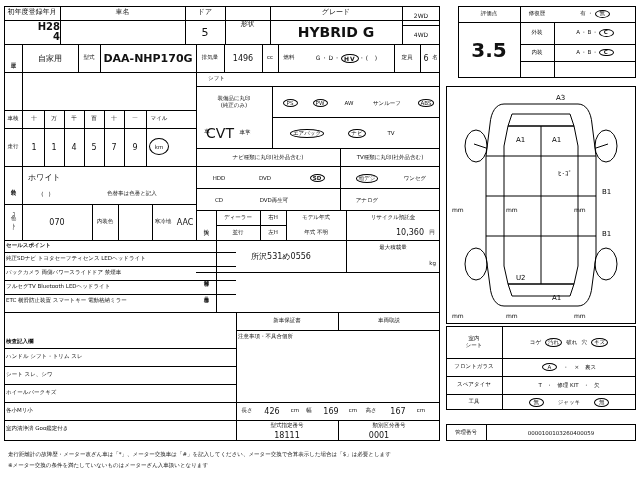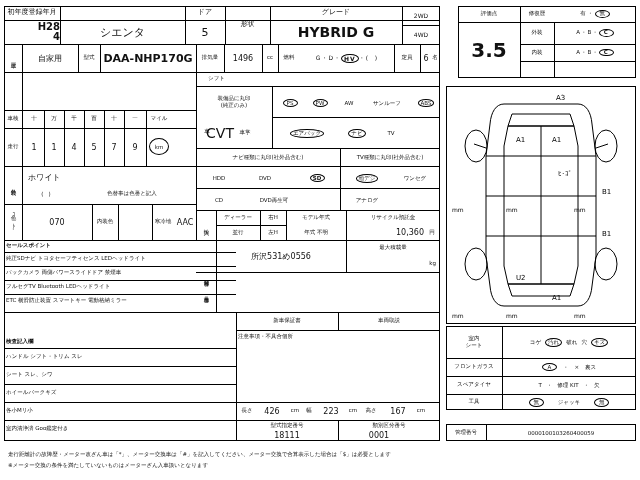--- a/index.html
+++ b/index.html
@@ -34,29 +34,29 @@
 
   <div class="vl" style="left:60px;top:6px;height:38px;"></div>
   <div class="vl" style="left:185px;top:6px;height:38px;"></div>
   <div class="vl" style="left:225px;top:6px;height:38px;"></div>
   <div class="vl" style="left:270px;top:6px;height:38px;"></div>
   <div class="vl" style="left:402px;top:6px;height:38px;"></div>
   <div class="hl" style="left:4px;top:20px;width:436px;"></div>
   <div class="hl" style="left:4px;top:44px;width:436px;"></div>
 
   <div class="lbl" style="left:4px;top:6px;width:56px;height:14px;">初年度登録年月</div>
+  <div class="lbl" style="left:60px;top:6px;width:125px;height:14px;">車名</div>
   <div class="lbl" style="left:185px;top:6px;width:40px;height:14px;">ドア</div>
   <div class="lbl" style="left:225px;top:6px;width:45px;height:14px;margin-top:12px;">形状</div>
   <div class="lbl" style="left:270px;top:6px;width:132px;height:14px;">グレード</div>
 
   <div class="val lg b hand" style="left:4px;top:20px;width:56px;height:24px;flex-direction:column;line-height:1;font-size:10px;align-items:flex-end;">
     <span>H28</span>
       <span>4</span>
   </div>
-  <div class="val lg hand" style="left:60px;top:20px;width:125px;height:24px;font-size:11px;">シエンタ</div>
   <div class="val lg hand" style="left:185px;top:20px;width:40px;height:24px;font-size:11px;">5</div>
   <div class="val lg hand" style="left:225px;top:20px;width:45px;height:24px;"></div>
   <div class="val xl b hand" style="left:270px;top:20px;width:132px;height:24px;">HYBRID G</div>
   <div class="val sm" style="left:402px;top:6px;width:38px;height:19px;">2WD</div>
   <div class="val sm" style="left:402px;top:25px;width:38px;height:19px;">4WD</div>
   <div class="hl" style="left:402px;top:25px;width:38px;"></div>
 
   <div class="hl" style="left:4px;top:72px;width:436px;"></div>
   <div class="vl" style="left:22px;top:44px;height:28px;"></div>
   <div class="vl" style="left:78px;top:44px;height:28px;"></div>
@@ -269,21 +269,21 @@
   <div class="lbl xs lblL" style="left:4px;top:402px;width:232px;height:18px;">各小Mリ小</div>
   <div class="lbl xs lblL" style="left:4px;top:420px;width:232px;height:18px;">室内清浄済 Goo鑑定付き</div>
 
   <div class="hl" style="left:236px;top:402px;width:204px;"></div>
   <div class="hl" style="left:236px;top:420px;width:204px;"></div>
   <div class="vl" style="left:338px;top:420px;height:21px;"></div>
   <div class="lbl xs" style="left:238px;top:402px;width:18px;height:18px;">長さ</div>
   <div class="val md hand" style="left:256px;top:402px;width:32px;height:18px;">426</div>
   <div class="lbl xs" style="left:288px;top:402px;width:14px;height:18px;">cm</div>
   <div class="lbl xs" style="left:302px;top:402px;width:14px;height:18px;">幅</div>
-  <div class="val md hand" style="left:316px;top:402px;width:30px;height:18px;">223</div>
+  <div class="val md hand" style="left:316px;top:402px;width:30px;height:18px;">169</div>
   <div class="lbl xs" style="left:346px;top:402px;width:14px;height:18px;">cm</div>
   <div class="lbl xs" style="left:360px;top:402px;width:22px;height:18px;">高さ</div>
   <div class="val md hand" style="left:382px;top:402px;width:32px;height:18px;">167</div>
   <div class="lbl xs" style="left:414px;top:402px;width:14px;height:18px;">cm</div>
   <div class="lbl xs" style="left:236px;top:420px;width:102px;height:11px;">型式指定番号</div>
   <div class="val md hand" style="left:236px;top:430px;width:102px;height:11px;">18111</div>
   <div class="lbl xs" style="left:338px;top:420px;width:102px;height:11px;">類別区分番号</div>
   <div class="val md hand" style="left:338px;top:430px;width:82px;height:11px;">0001</div>
 
   <div class="bx" style="left:458px;top:6px;width:178px;height:72px;"></div>

